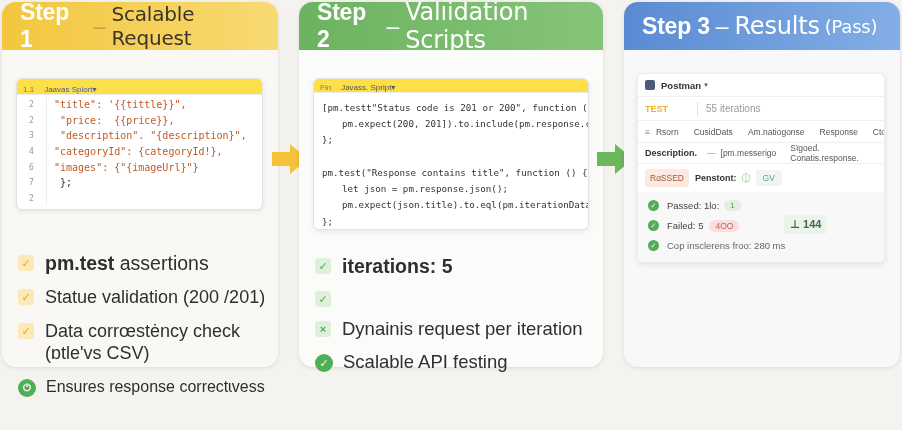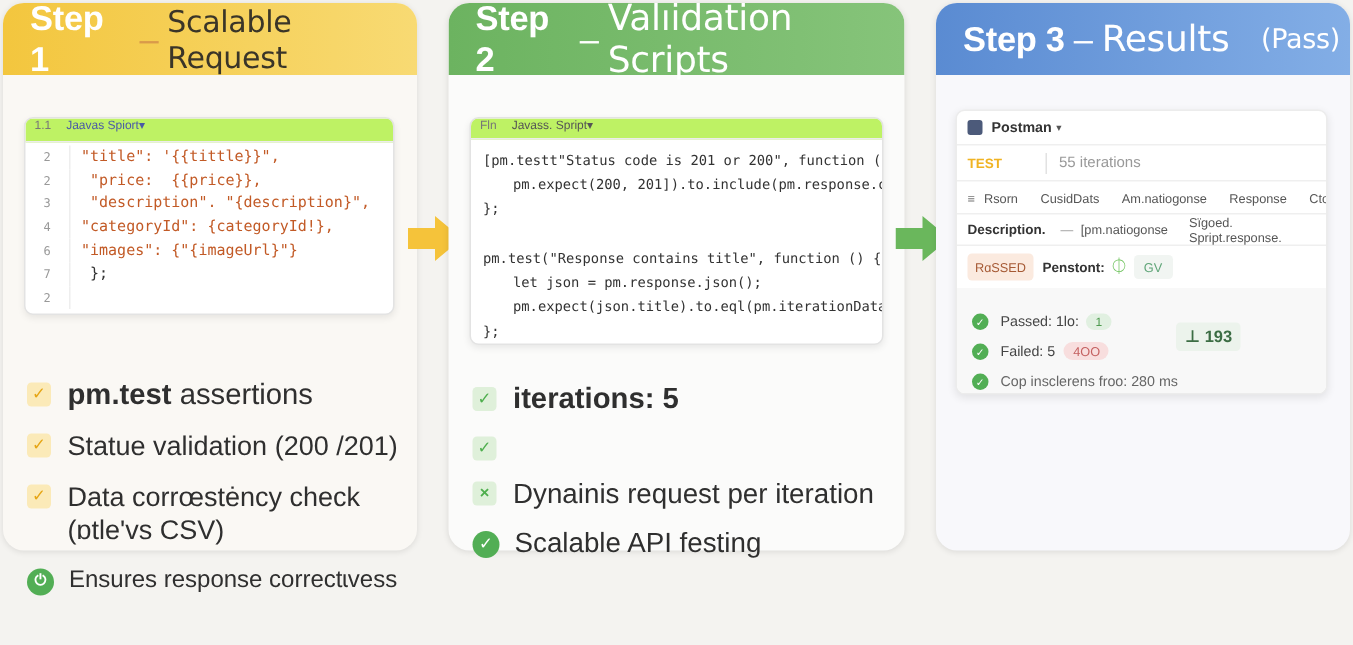--- a/index.html
+++ b/index.html
@@ -15,29 +15,29 @@
   .panel-header { height: 48px; display: flex; align-items: center; padding-left: 18px;
                   font-size: 23px; font-weight: bold; letter-spacing: -0.2px; }
   #panel1 .panel-header { background: linear-gradient(90deg, #f3c63e, #f8da73); color: #fff; }
   #panel2 .panel-header { background: linear-gradient(90deg, #6cb360, #86c47a); color: #fff; }
   #panel3 .panel-header { background: linear-gradient(90deg, #5a8bd2, #83aee6); color: #fff; }
   .hdr-step { color: #fff; }
   .hdr-dash { color: #d99a4a; margin: 0 6px; font-weight: normal; }
   #panel1 .hdr-title { color: #3a3528; font-weight: normal; font-family: "DejaVu Sans", sans-serif; font-size: 20px; }
   #panel2 .hdr-dash, #panel3 .hdr-dash { color: #fff; }
   .hdr-title { color: #fff; font-weight: normal; font-family: "DejaVu Sans", sans-serif; font-size: 24px; }
-  .hdr-suffix { color: #fff; font-size: 18px; font-weight: normal; margin-left: 21px; font-family: "DejaVu Sans", sans-serif; }
+  .hdr-suffix { color: #fff; font-size: 18px; font-weight: normal; margin-left: 5px; font-family: "DejaVu Sans", sans-serif; }
 
   
   .editor { position: absolute; background: #fff; border-radius: 6px; border: 1px solid #e3e3e3;
             box-shadow: 0 2px 5px rgba(0,0,0,0.08); overflow: hidden; }
   #editor1 { left: 16px; top: 78px; width: 247px; height: 132px; }
   #editor2 { left: 313px; top: 78px; width: 276px; height: 152px; }
-  .editor-bar { height: 16px; border-bottom: 1px solid #ececec; display: flex; align-items: flex-start;
-                font-size: 8px; color: #4a5aa6; padding-left: 6px; background: #bef264; }
+  .editor-bar { height: 16px; border-bottom: 1px solid #ececec; display: flex; align-items: flex-end;
+                font-size: 8px; color: #4a5aa6; padding-left: 6px; background: #fde047; }
   .editor-bar .bar-icon { color: #777; margin-right: 10px; font-size: 8px; }
   #editor2 .editor-bar { color: #555; height: 14px; }
   .code { font-family: "DejaVu Sans Mono", "Liberation Mono", monospace; font-size: 10px; }
   .code-line { display: flex; height: 15.6px; align-items: center; white-space: pre; }
   .ln { width: 30px; text-align: center; color: #999; font-size: 8px; border-right: 1px solid #eee; height: 100%; display: flex; align-items: center; justify-content: center; }
   #editor1 .code { padding-top: 2px; }
   .ctext { padding-left: 7px; color: #333; }
   .s { color: #c25a26; }
   #editor2 .code { padding: 6px 0 0 8px; font-size: 9.2px; }
   #editor2 .code-line { height: 16.3px; }
@@ -81,21 +81,21 @@
   .pm-desc { height: 21px; font-size: 8.5px; color: #555; }
   .pm-desc-label { font-weight: bold; color: #333; font-size: 9px; margin-right: 10px; }
   .pm-desc-mid { color: #999; margin-right: 5px; }
   .pm-desc-val { margin-right: 14px; }
   .pm-status { height: 27px; font-size: 9px; border-bottom: none; }
   .pm-passed-badge { background: #fbeadf; color: #a65a35; padding: 4px 5px; border-radius: 3px; font-size: 8.5px; margin-right: 6px; }
   .pm-pers { font-weight: bold; color: #333; margin-right: 4px; }
   .pm-circle { color: #6cc25a; font-size: 11px; margin-right: 4px; }
   .pm-gv { background: #f1f5f2; color: #5fa578; padding: 3px 7px; border-radius: 3px; font-size: 8.5px; }
   .pm-results { position: absolute; left: 0; top: 118px; width: 100%; height: 72px; background: #f8f8f8; padding: 8px 0 0 10px; }
-  .pm-res-line { display: flex; align-items: flex-end; height: 20px; font-size: 9.5px; color: #444; }
+  .pm-res-line { display: flex; align-items: flex-start; height: 20px; font-size: 9.5px; color: #444; }
   .pm-res-icon { width: 11px; height: 11px; border-radius: 50%; background: #52ae55; color: #fff; font-size: 7px; display: flex; align-items: center; justify-content: center; margin-right: 8px; }
   .pm-pill-green { background: #e1f0e1; color: #4e9a4f; padding: 1px 6px; border-radius: 8px; margin-left: 5px; font-size: 8px; }
   .pm-pill-red { background: #f8dede; color: #c46060; padding: 1px 6px; border-radius: 8px; margin-left: 6px; font-size: 8.5px; }
   .pm-total { position: absolute; left: 146px; top: 23px; background: #ecf3ec; color: #3c6d44; font-size: 11px; font-weight: bold; padding: 3px 6px; border-radius: 3px; }
   .pm-footer-text { color: #666; }
 </style>
 </head>
 <body>
 
 <div class="panel" id="panel1">
@@ -216,22 +216,22 @@
     <span class="pm-tab-icon">≡</span>
     <span class="pm-tab">Rsorn</span>
     <span class="pm-tab">CusidDats</span>
     <span class="pm-tab">Am.natiogonse</span>
     <span class="pm-tab">Response</span>
     <span class="pm-tab">Ctorc</span>
   </div>
   <div class="pm-row pm-desc">
     <span class="pm-desc-label">Description.</span>
     <span class="pm-desc-mid">—</span>
-    <span class="pm-desc-val">[pm.natiogonse</span>
-    <span class="pm-desc-val">Sïgoed. Spript.response.</span>
+    <span class="pm-desc-val">[pm.messerigo</span>
+    <span class="pm-desc-val">Sïgoed. Conatis.response.</span>
   </div>
   <div class="pm-row pm-status">
     <span class="pm-passed-badge">RɑSSED</span>
     <span class="pm-pers">Penstont:</span>
     <span class="pm-circle">⏀</span>
     <span class="pm-gv">GV</span>
   </div>
   <div class="pm-results">
     <div class="pm-res-line">
       <span class="pm-res-icon">✓</span>
@@ -240,15 +240,15 @@
     </div>
     <div class="pm-res-line">
       <span class="pm-res-icon">✓</span>
       <span>Failed: 5</span>
       <span class="pm-pill-red">4OO</span>
     </div>
     <div class="pm-res-line">
       <span class="pm-res-icon">✓</span>
       <span class="pm-footer-text">Cop insclerens froo: 280 ms</span>
     </div>
-    <span class="pm-total">⊥ 193</span>
+    <span class="pm-total">⊥ 144</span>
   </div>
 </div>
 
 </body></html>

